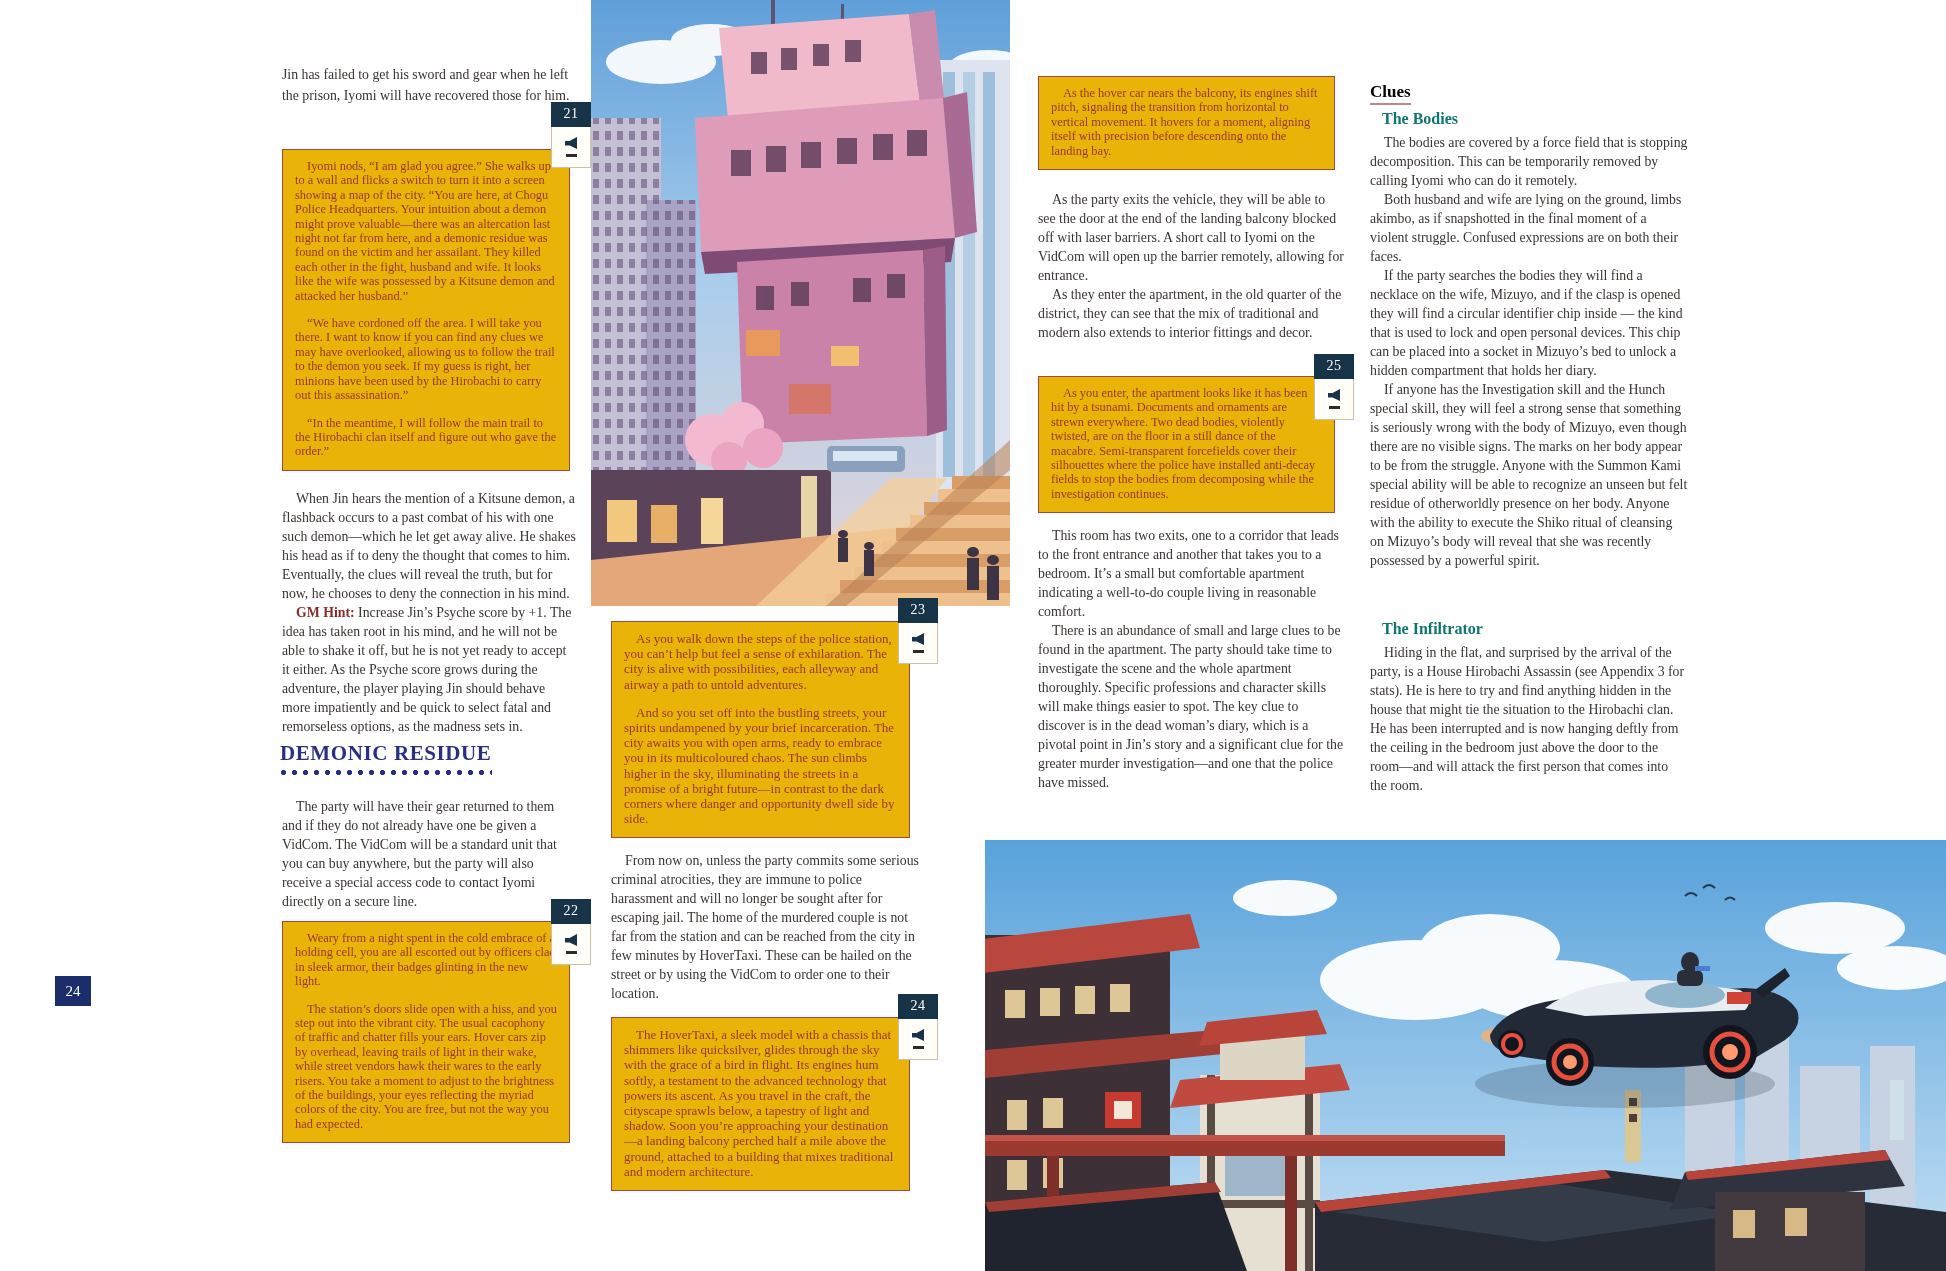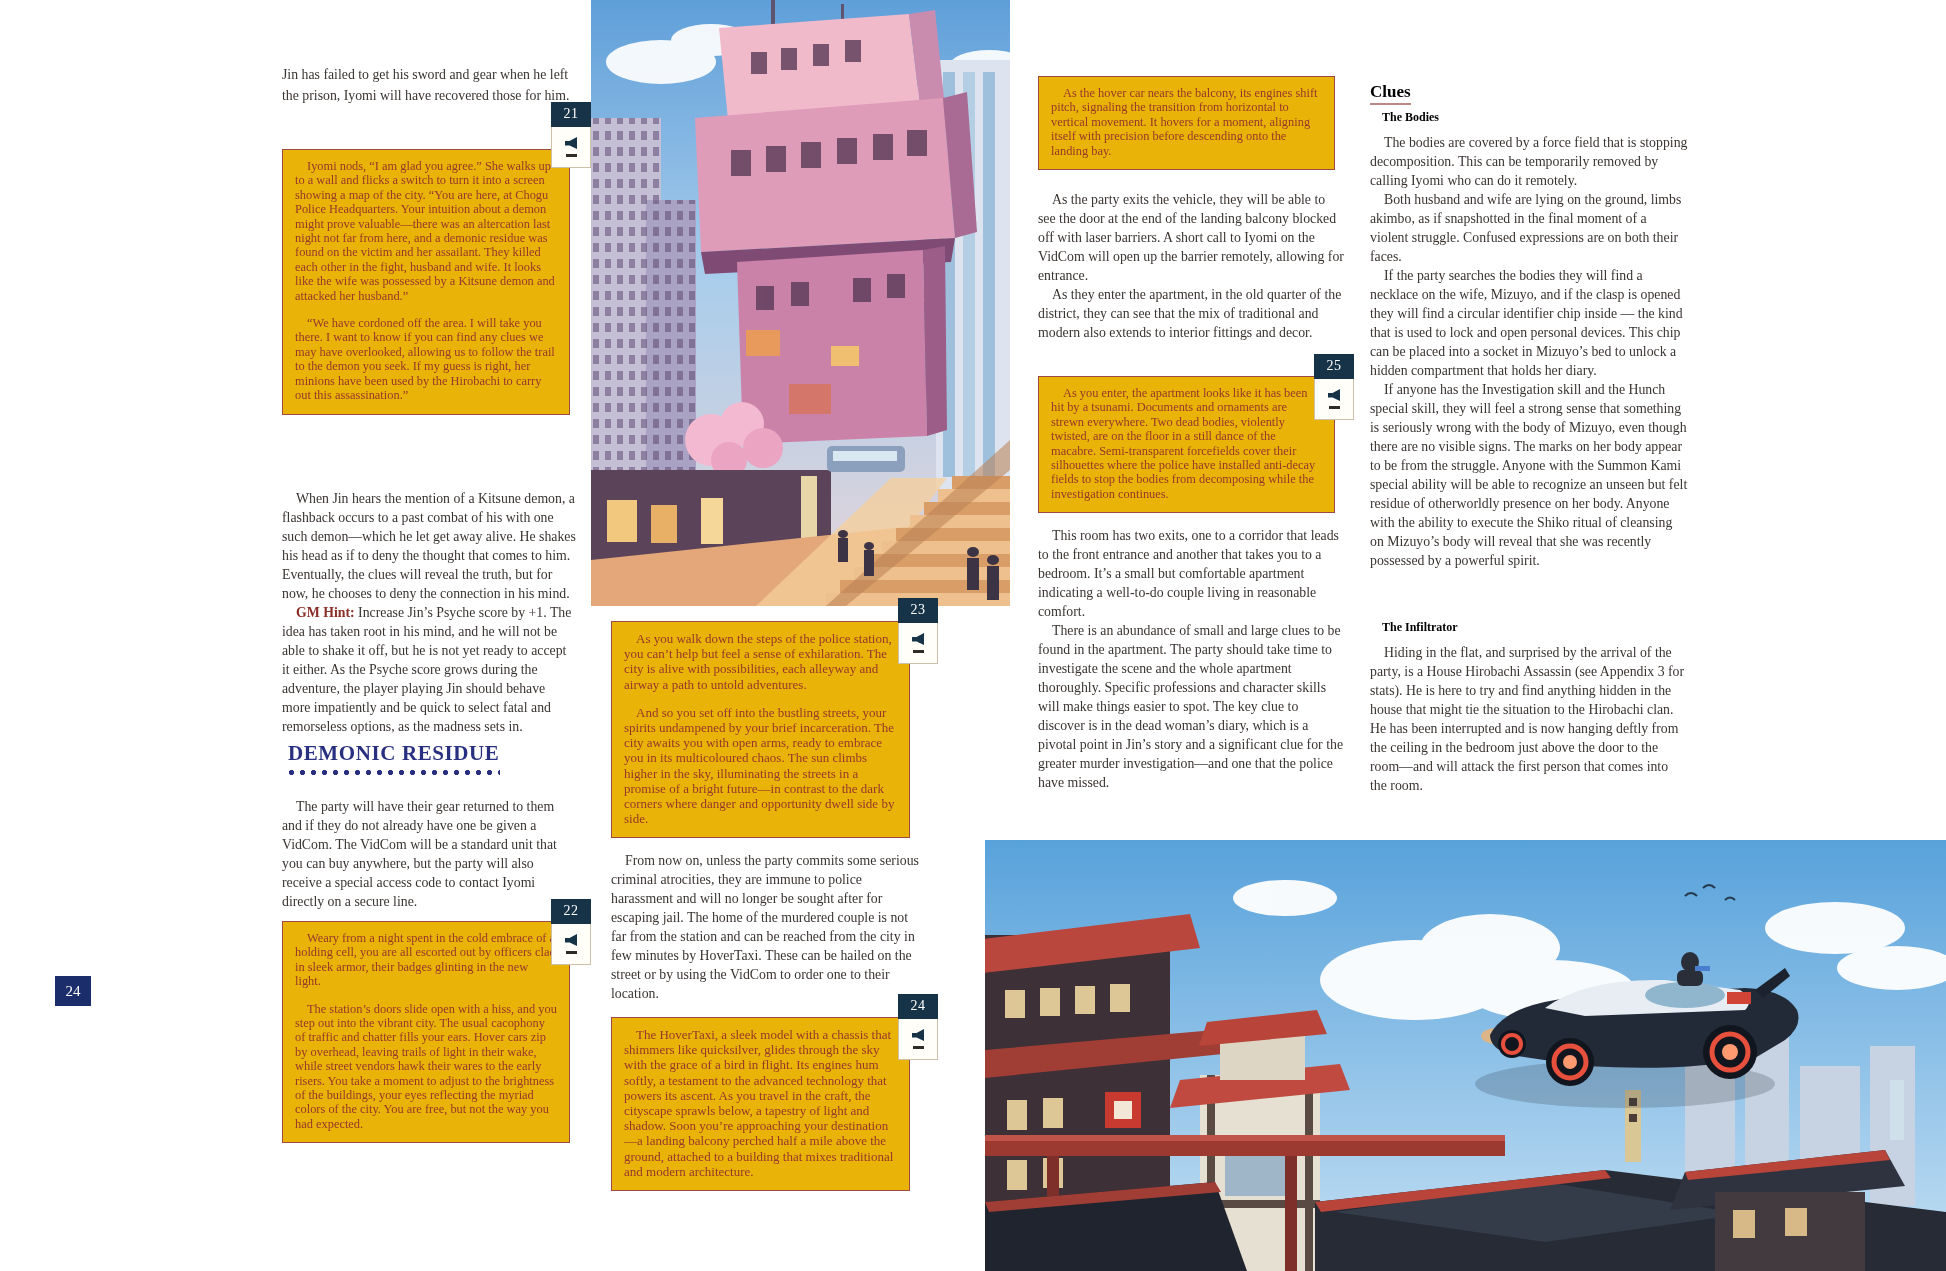--- a/index.html
+++ b/index.html
@@ -28,59 +28,60 @@
             display:flex;flex-direction:column;align-items:center;justify-content:center;gap:5px;}
   .tab-underscore{width:11px;height:2.5px;background:#2e2b28;}
   
   .section-heading{color:#2a3080;font-size:21px;font-weight:bold;letter-spacing:.6px;z-index:1;}
   .dots{margin-top:3px;width:212px;height:7px;background-repeat:repeat-x;
         background-image:radial-gradient(circle at 3.5px 3.5px,#2a3080 2.4px,rgba(0,0,0,0) 2.9px);
         background-size:11px 7px;}
   .clues-heading{color:#000000;font-size:17px;font-weight:bold;
                  border-bottom:2px solid rgba(140,58,52,.6);padding-bottom:1px;
                  display:inline-block;z-index:1;}
-  .subhead{font-weight:bold;font-size:12px;color:#000000;z-index:1;padding-left:12px;}
+  .subhead{font-weight:bold;font-size:16px;color:#0f766e;z-index:1;padding-left:12px;}
   
   .illus{z-index:0;overflow:hidden;}
   .illus svg{display:block;}
   
   .pagenum{background:#1c2d6b;color:#ffffff;width:36px;height:30px;display:flex;
            align-items:center;justify-content:center;font-size:15px;z-index:1;}
 </style>
 </head>
 <body>
 
 <div class="page">
 
   <div class="abs body-text" style="left:282px;top:64px;width:292px;line-height:21px;">
     <p>Jin has failed to get his sword and gear when he left the prison, Iyomi will have recovered those for him.</p>
   </div>
 
   <div class="abs quote-box" style="left:282px;top:149px;width:288px;">
     <p>Iyomi nods, “I am glad you agree.” She walks up to a wall and flicks a switch to turn it into a screen showing a map of the city. “You are here, at Chogu Police Headquarters. Your intuition about a demon might prove valuable—there was an altercation last night not far from here, and a demonic residue was found on the victim and her assailant. They killed each other in the fight, husband and wife. It looks like the wife was possessed by a Kitsune demon and attacked her husband.”</p>
     <p>“We have cordoned off the area. I will take you there. I want to know if you can find any clues we may have overlooked, allowing us to follow the trail to the demon you seek. If my guess is right, her minions have been used by the Hirobachi to carry out this assassination.”</p>
+    <p>“In the meantime, I will follow the main trail to the Hirobachi clan itself and figure out who gave the order.”</p>
   </div>
 
   <div class="abs audio-tab" style="left:551px;top:102px;">
     <div class="tab-num">21</div>
     <div class="tab-body">
       <svg width="13" height="12" viewBox="0 0 13 12">
         <rect x="0" y="4" width="4" height="4.5" fill="#173348"></rect>
         <polygon points="12,0 12,12 4,8.2 4,4.2" fill="#173348"></polygon>
       </svg>
       <div class="tab-underscore"></div>
     </div>
   </div>
 
   <div class="abs body-text" style="left:282px;top:489px;width:294px;">
     <p class="ind">When Jin hears the mention of a Kitsune demon, a flashback occurs to a past combat of his with one such demon—which he let get away alive. He shakes his head as if to deny the thought that comes to him. Eventually, the clues will reveal the truth, but for now, he chooses to deny the connection in his mind.</p>
     <p class="ind"><span class="gm-label">GM Hint:</span><span> Increase Jin’s Psyche score by +1. The idea has taken root in his mind, and he will not be able to shake it off, but he is not yet ready to accept it either. As the Psyche score grows during the adventure, the player playing Jin should behave more impatiently and be quick to select fatal and remorseless options, as the madness sets in.</span></p>
   </div>
 
-  <div class="abs" style="left:288px;top:741px;z-index:1;">
+  <div class="abs" style="left:280px;top:741px;z-index:1;">
     <div class="section-heading">DEMONIC RESIDUE</div>
     <div class="dots"></div>
   </div>
 
   <div class="abs body-text" style="left:282px;top:797px;width:294px;">
     <p class="ind">The party will have their gear returned to them and if they do not already have one be given a VidCom. The VidCom will be a standard unit that you can buy anywhere, but the party will also receive a special access code to contact Iyomi directly on a secure line.</p>
   </div>
 
   <div class="abs quote-box" style="left:282px;top:921px;width:288px;">
     <p>Weary from a night spent in the cold embrace of a holding cell, you are all escorted out by officers clad in sleek armor, their badges glinting in the new light.</p>

